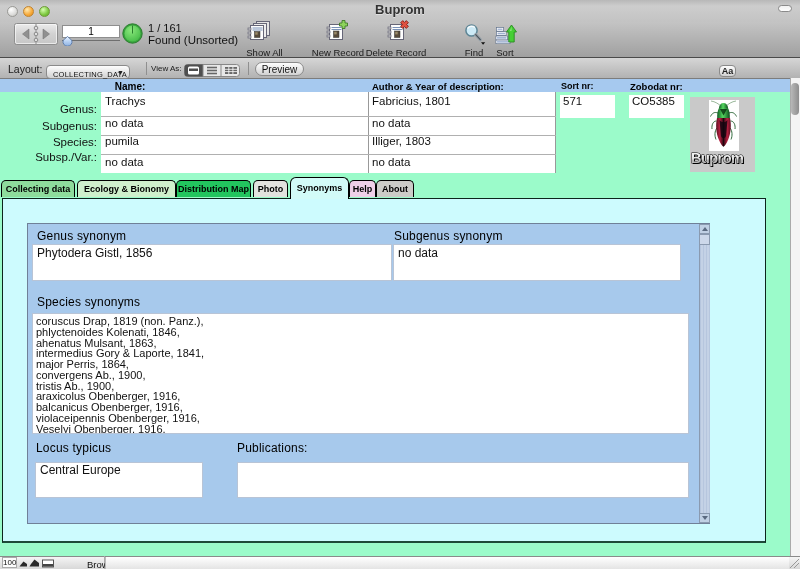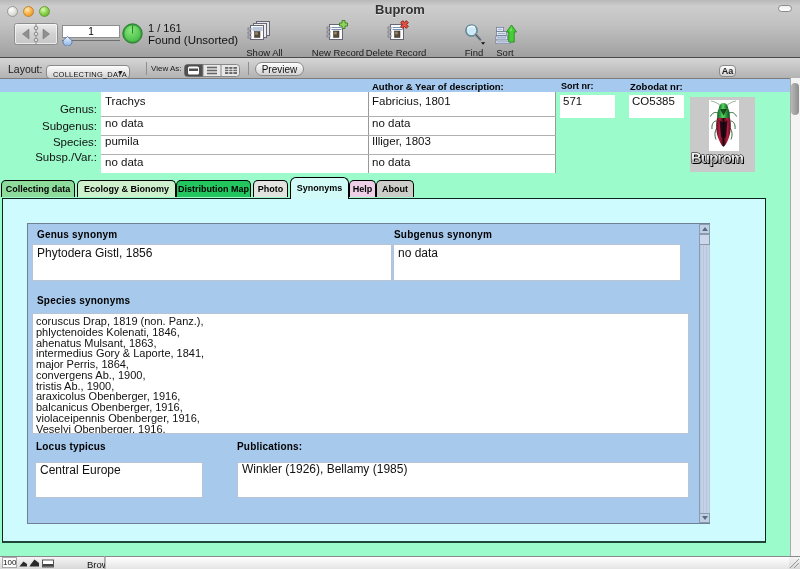--- a/index.html
+++ b/index.html
@@ -12,21 +12,21 @@
   #titletext{left:0;top:1.5px;width:800px;text-align:center;font-size:13px;font-weight:bold;color:#333;text-shadow:0 1px 0 rgba(255,255,255,.45);}
   .light{width:9px;height:9px;border-radius:50%;top:6px;}
   #headband{left:0;top:79px;width:790px;height:13px;background:#a6c9ef;}
   .hlabel{font-size:9.5px;font-weight:bold;color:#000;top:81px;}
   #formarea{left:0;top:92px;width:790px;height:464px;background:#9bfbca;}
   .flabel{font-size:11.5px;color:#111;text-align:right;}
   .ftext{font-size:11.5px;color:#111;}
   .tab{top:180px;height:17px;border:1px solid #000;border-bottom:none;border-radius:5px 5px 0 0;font-size:9px;font-weight:bold;color:#000;text-align:center;line-height:17px;box-sizing:border-box;}
   #tabpanel{left:2px;top:198px;width:764px;height:345px;background:#cdfbfe;border:1px solid #0d241c;border-bottom:2px solid #1d4a38;box-sizing:border-box;}
   #innerpanel{left:27px;top:223px;width:683px;height:301px;background:#a7c9ec;border:1px solid #708098;box-sizing:border-box;}
-  .slabel{font-size:10px;font-weight:bold;color:#000;letter-spacing:0.2px;}
+  .slabel{font-size:12px;font-weight:normal;color:#000;letter-spacing:0.2px;}
   .wbox{background:#fff;border:1px solid #b8c4d6;box-sizing:border-box;}
   .btext{font-size:12px;color:#111;}
   #statusbar{left:0;top:556px;width:800px;height:13px;background:linear-gradient(#f5f5f5,#d8d8d8);border-top:1px solid #8a8a8a;box-sizing:border-box;}
   #vscroll{left:790px;top:78px;width:10px;height:478px;background:#f4f4f4;border-left:1px solid #aaa;box-sizing:border-box;}
   #vthumb{left:791px;top:83px;width:8px;height:32px;background:linear-gradient(90deg,#b8b8b8,#8e8e8e);border-radius:4px;}
   .sep{width:1px;height:13px;background:#8f8f8f;top:62px;}
   .toollabel{font-size:9.5px;color:#1a1a1a;top:46.5px;text-align:center;}
   .btn{background:linear-gradient(#fdfdfd,#d2d2d2);border:1px solid #8a8a8a;border-radius:4px;box-sizing:border-box;}
 </style>
 </head>
@@ -177,20 +177,21 @@
         <line x1="41" y1="7.6" x2="53" y2="7.6"></line>
         <line x1="44.8" y1="3" x2="44.8" y2="10"></line>
         <line x1="48.9" y1="3" x2="48.9" y2="10"></line>
       </g>
   </svg>
   <div class="abs sep" style="left:248px;"></div>
   <div class="abs btn" style="left:255px;top:62px;width:49px;height:14px;font-size:10px;text-align:center;line-height:13px;color:#111;border-radius:7px;">Preview</div>
   <div class="abs btn" style="left:719px;top:65px;width:17px;height:12px;text-align:center;font-size:9px;font-weight:bold;line-height:11px;color:#222;">Aa</div>
 
   <div class="abs" id="headband"></div>
+  <div class="abs hlabel" style="left:0px;width:260px;text-align:center;font-size:10px;">Name:</div>
   <div class="abs hlabel" style="left:372px;">Author &amp; Year of description:</div>
   <div class="abs hlabel" style="left:561px;font-size:9px;">Sort nr:</div>
   <div class="abs hlabel" style="left:630px;">Zobodat nr:</div>
 
   <div class="abs" id="formarea"></div>
   <div class="abs" style="left:101px;top:92px;width:455px;height:81px;background:#fff;border-right:1px solid #999;box-sizing:border-box;"></div>
   <div class="abs" style="left:368px;top:92px;width:1px;height:81px;background:#999;"></div>
   <div class="abs" style="left:101px;top:116px;width:455px;height:1px;background:#b0b0b0;"></div>
   <div class="abs" style="left:101px;top:135px;width:455px;height:1px;background:#b0b0b0;"></div>
   <div class="abs" style="left:101px;top:154px;width:455px;height:1px;background:#b0b0b0;"></div>
@@ -287,21 +288,20 @@
       balcanicus Obenberger, 1916,<br>
       violaceipennis Obenberger, 1916,<br>
       Veselyi Obenberger, 1916,
     </div>
   </div>
   <div class="abs slabel" style="left:36px;top:441px;">Locus typicus</div>
   <div class="abs slabel" style="left:237px;top:441px;">Publications:</div>
   <div class="abs wbox" style="left:35px;top:462px;width:168px;height:36px;"></div>
   <div class="abs btext" style="left:40px;top:463px;">Central Europe</div>
   <div class="abs wbox" style="left:237px;top:462px;width:452px;height:36px;"></div>
-  <div class="abs btext" style="left:242px;top:462px;">Winkler (1926), Bellamy (1985)</div>
 
   <div class="abs" style="left:699px;top:224px;width:11px;height:299px;background:repeating-linear-gradient(90deg,#b6c6de 0px,#b6c6de 1px,#c4d2e6 1px,#c4d2e6 3px);border-left:1px solid #8a9ab0;box-sizing:border-box;"></div>
   <div class="abs" style="left:699px;top:224px;width:11px;height:10px;background:#c0d0e4;border:1px solid #8a9ab0;box-sizing:border-box;"></div>
   <div class="abs" style="left:701.5px;top:227px;width:0;height:0;border-left:3px solid transparent;border-right:3px solid transparent;border-bottom:4px solid #5a6a80;"></div>
   <div class="abs" style="left:699px;top:234px;width:11px;height:11px;background:#ccd8ea;border:1px solid #8a9ab0;box-sizing:border-box;"></div>
   <div class="abs" style="left:699px;top:513px;width:11px;height:10px;background:#c0d0e4;border:1px solid #8a9ab0;box-sizing:border-box;"></div>
   <div class="abs" style="left:701.5px;top:516px;width:0;height:0;border-left:3px solid transparent;border-right:3px solid transparent;border-top:4px solid #5a6a80;"></div>
 
   <div class="abs" id="vscroll"></div>
   <div class="abs" id="vthumb"></div>

